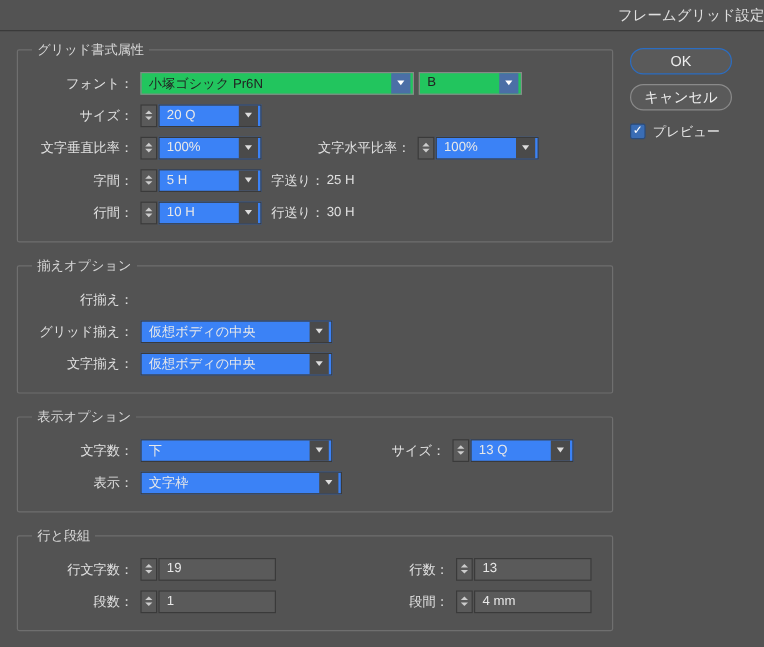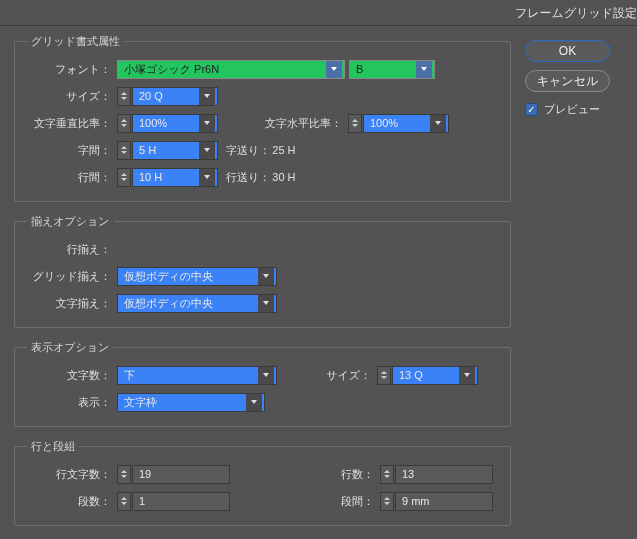--- a/index.html
+++ b/index.html
@@ -258,21 +258,21 @@
             <span class="up"></span>
             <span class="down"></span>
           </span>
         <div class="dd" style="width:86px">
           <span class="txt">13 Q</span>
           <span class="chev"></span>
         </div>
       </div>
       <div class="row">
         <span class="lbl">表示：</span>
-        <div class="dd" style="width:148px">
+        <div class="dd" style="width:168px">
           <span class="txt">文字枠</span>
           <span class="chev"></span>
         </div>
       </div>
     </fieldset>
 
     <fieldset>
       <legend>行と段組</legend>
       <div class="row">
         <span class="lbl">行文字数：</span>
@@ -293,21 +293,21 @@
         <span class="stepper">
             <span class="up"></span>
             <span class="down"></span>
           </span>
         <span class="inp" style="width:98px">1</span>
         <span class="lbl2" style="width:150px">段間：</span>
         <span class="stepper">
             <span class="up"></span>
             <span class="down"></span>
           </span>
-        <span class="inp" style="width:98px">9 mm</span>
+        <span class="inp" style="width:98px">4 mm</span>
       </div>
     </fieldset>
 
     <div class="footer">サイズ：高さ 105 mm x 幅 127.5 mm</div>
   </div>
 
   <div class="right">
     <div class="btn primary">OK</div>
     <div class="btn">キャンセル</div>
     <div class="checkbox">

